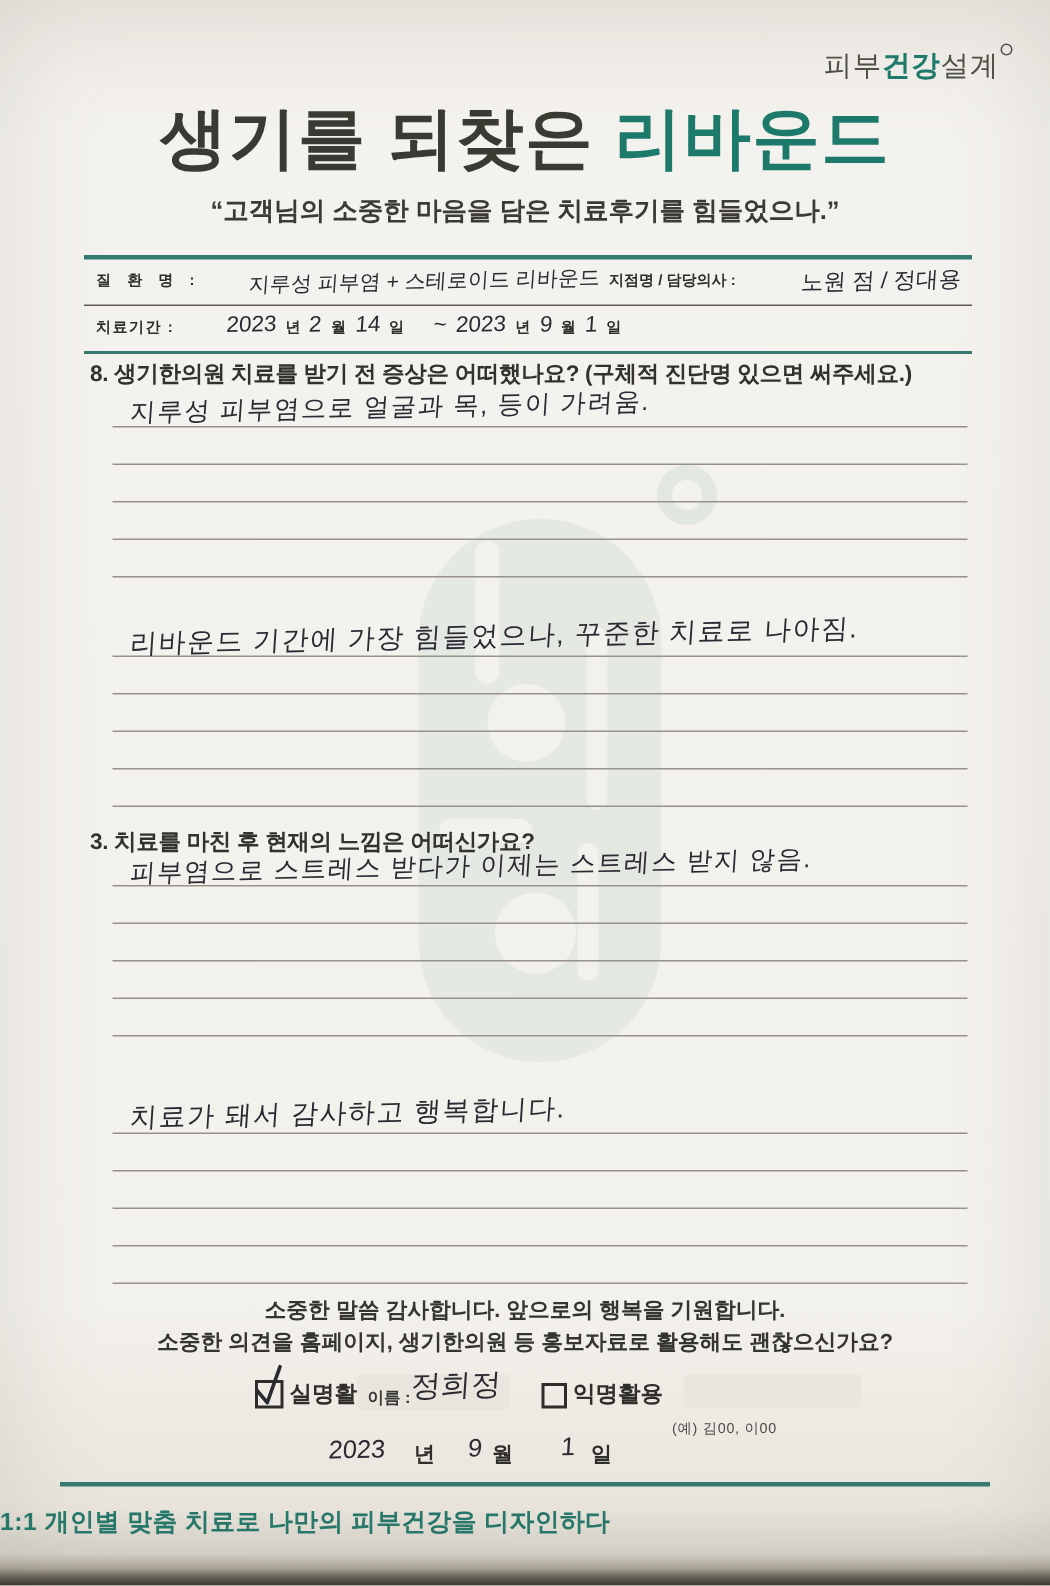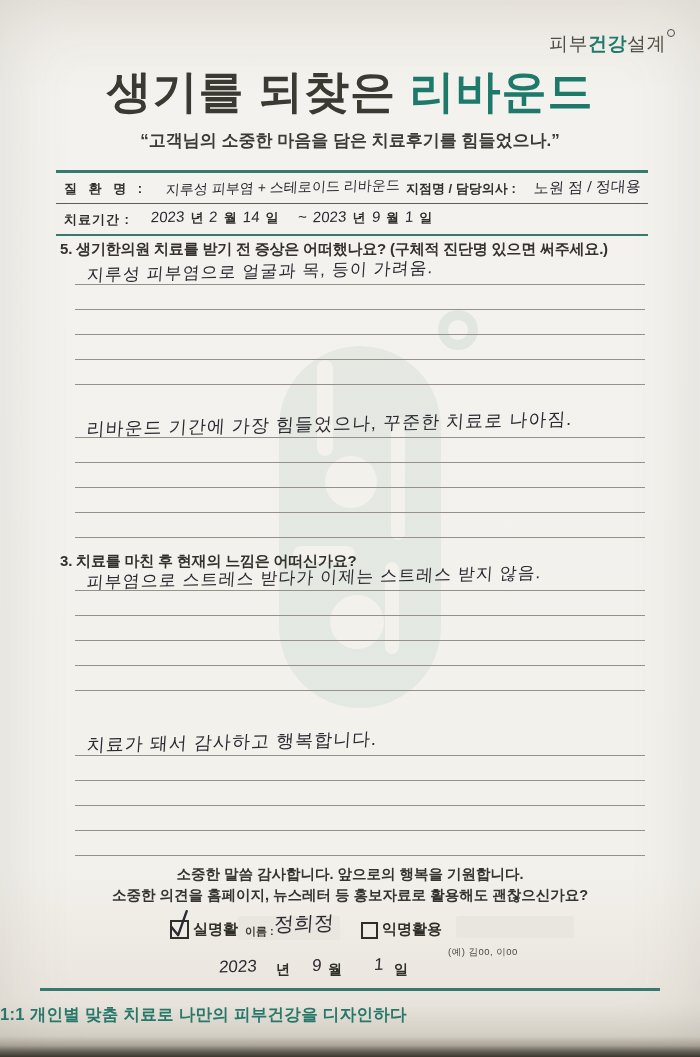--- a/index.html
+++ b/index.html
@@ -17,21 +17,21 @@
   .title { position:absolute; top:62px; left:0; width:700px; text-align:center;
            font-size:45px; font-weight:bold; letter-spacing:1px; color:#3a3a33; }
   .title .accent { color:#1d7a6b; }
   .subtitle { position:absolute; top:129px; left:0; width:700px; text-align:center;
               font-size:17px; font-weight:bold; color:#3b3a34; }
   
   .info { position:absolute; left:56px; top:170px; width:592px;
           border-top:3px solid #35796f; border-bottom:2.5px solid #35796f; }
   .info-row { position:relative; height:30px; }
   .info-row.first { border-bottom:1px solid #5e5b54; }
-  .plabel { font-weight:bold; font-size:13px; color:#2f2e29; }
+  .plabel { font-weight:bold; font-size:10px; color:#2f2e29; }
   .hand { display:inline-block; transform:skewX(-5deg) rotate(-1.2deg); color:#2b2931; white-space:nowrap; }
   .disease-label { position:absolute; left:8px; top:7px; letter-spacing:4px; }
   .disease-value { position:absolute; left:110px; top:6px; font-size:14px; }
   .clinic-label { position:absolute; left:350px; top:7px; }
   .clinic-value { position:absolute; left:478px; top:5px; font-size:15px; }
   .period-label { position:absolute; left:8px; top:7px; letter-spacing:1px; }
   .period-seq { position:absolute; left:95px; top:4px; font-size:14px; }
   .period-seq .plabel { letter-spacing:0; }
   .period-seq span { margin-right:6px; }
   .period-seq .hand { font-size:15px; }
@@ -100,21 +100,21 @@
     </div>
     <div class="info-row">
       <span class="plabel period-label">치료기간 :</span>
       <span class="period-seq">
         <span class="hand">2023</span><span class="plabel">년</span><span class="hand">2</span><span class="plabel">월</span><span class="hand">14</span><span class="plabel">일</span><span class="hand gap-l">~</span><span class="hand">2023</span><span class="plabel">년</span><span class="hand">9</span><span class="plabel">월</span><span class="hand">1</span><span class="plabel">일</span>
       </span>
     </div>
   </div>
 
   <div class="section" style="top:240px;">
-    <div class="q">5. 생기한의원 치료를 받기 전 증상은 어떠했나요? (구체적 진단명 있으면 써주세요.)</div>
+    <div class="q">8. 생기한의원 치료를 받기 전 증상은 어떠했나요? (구체적 진단명 있으면 써주세요.)</div>
   </div>
   <div class="lines" style="top:260px; left:75px;">
     <div class="ans-line">
         <span class="hand answer" style="font-size:17px;">지루성 피부염으로 얼굴과 목, 등이 가려움.</span>
       </div>
     <div class="ans-line"></div>
     <div class="ans-line"></div>
     <div class="ans-line"></div>
     <div class="ans-line"></div>
   </div>
@@ -147,21 +147,21 @@
         <span class="hand answer">치료가 돼서 감사하고 행복합니다.</span>
       </div>
     <div class="ans-line"></div>
     <div class="ans-line"></div>
     <div class="ans-line"></div>
     <div class="ans-line"></div>
   </div>
 
   <div class="thanks">
     <div>소중한 말씀 감사합니다. 앞으로의 행복을 기원합니다.</div>
-    <div>소중한 의견을 홈페이지, 뉴스레터 등 홍보자료로 활용해도 괜찮으신가요?</div>
+    <div>소중한 의견을 홈페이지, 생기한의원 등 홍보자료로 활용해도 괜찮으신가요?</div>
   </div>
 
   <div class="cbox" style="left:170px; top:920px; width:15px; height:15px;"></div>
   <svg class="tick" style="left:164px; top:908px;" width="30" height="32" viewBox="0 0 30 32">
     <path d="M7 18 L13 27 L24 4" fill="none" stroke="#2b2931" stroke-width="2.4" stroke-linecap="round" stroke-linejoin="round" transform="rotate(-6 15 16)"></path>
   </svg>
   <span class="consent-label" style="left:193px; top:920px;">실명활용</span>
   <div class="shade" style="left:238px; top:916px; width:102px; height:24px;"></div>
   <span class="name-label" style="left:245px; top:924px;">이름 :</span>
   <span class="hand name-value" style="left:274px; top:910px;">정희정</span>

